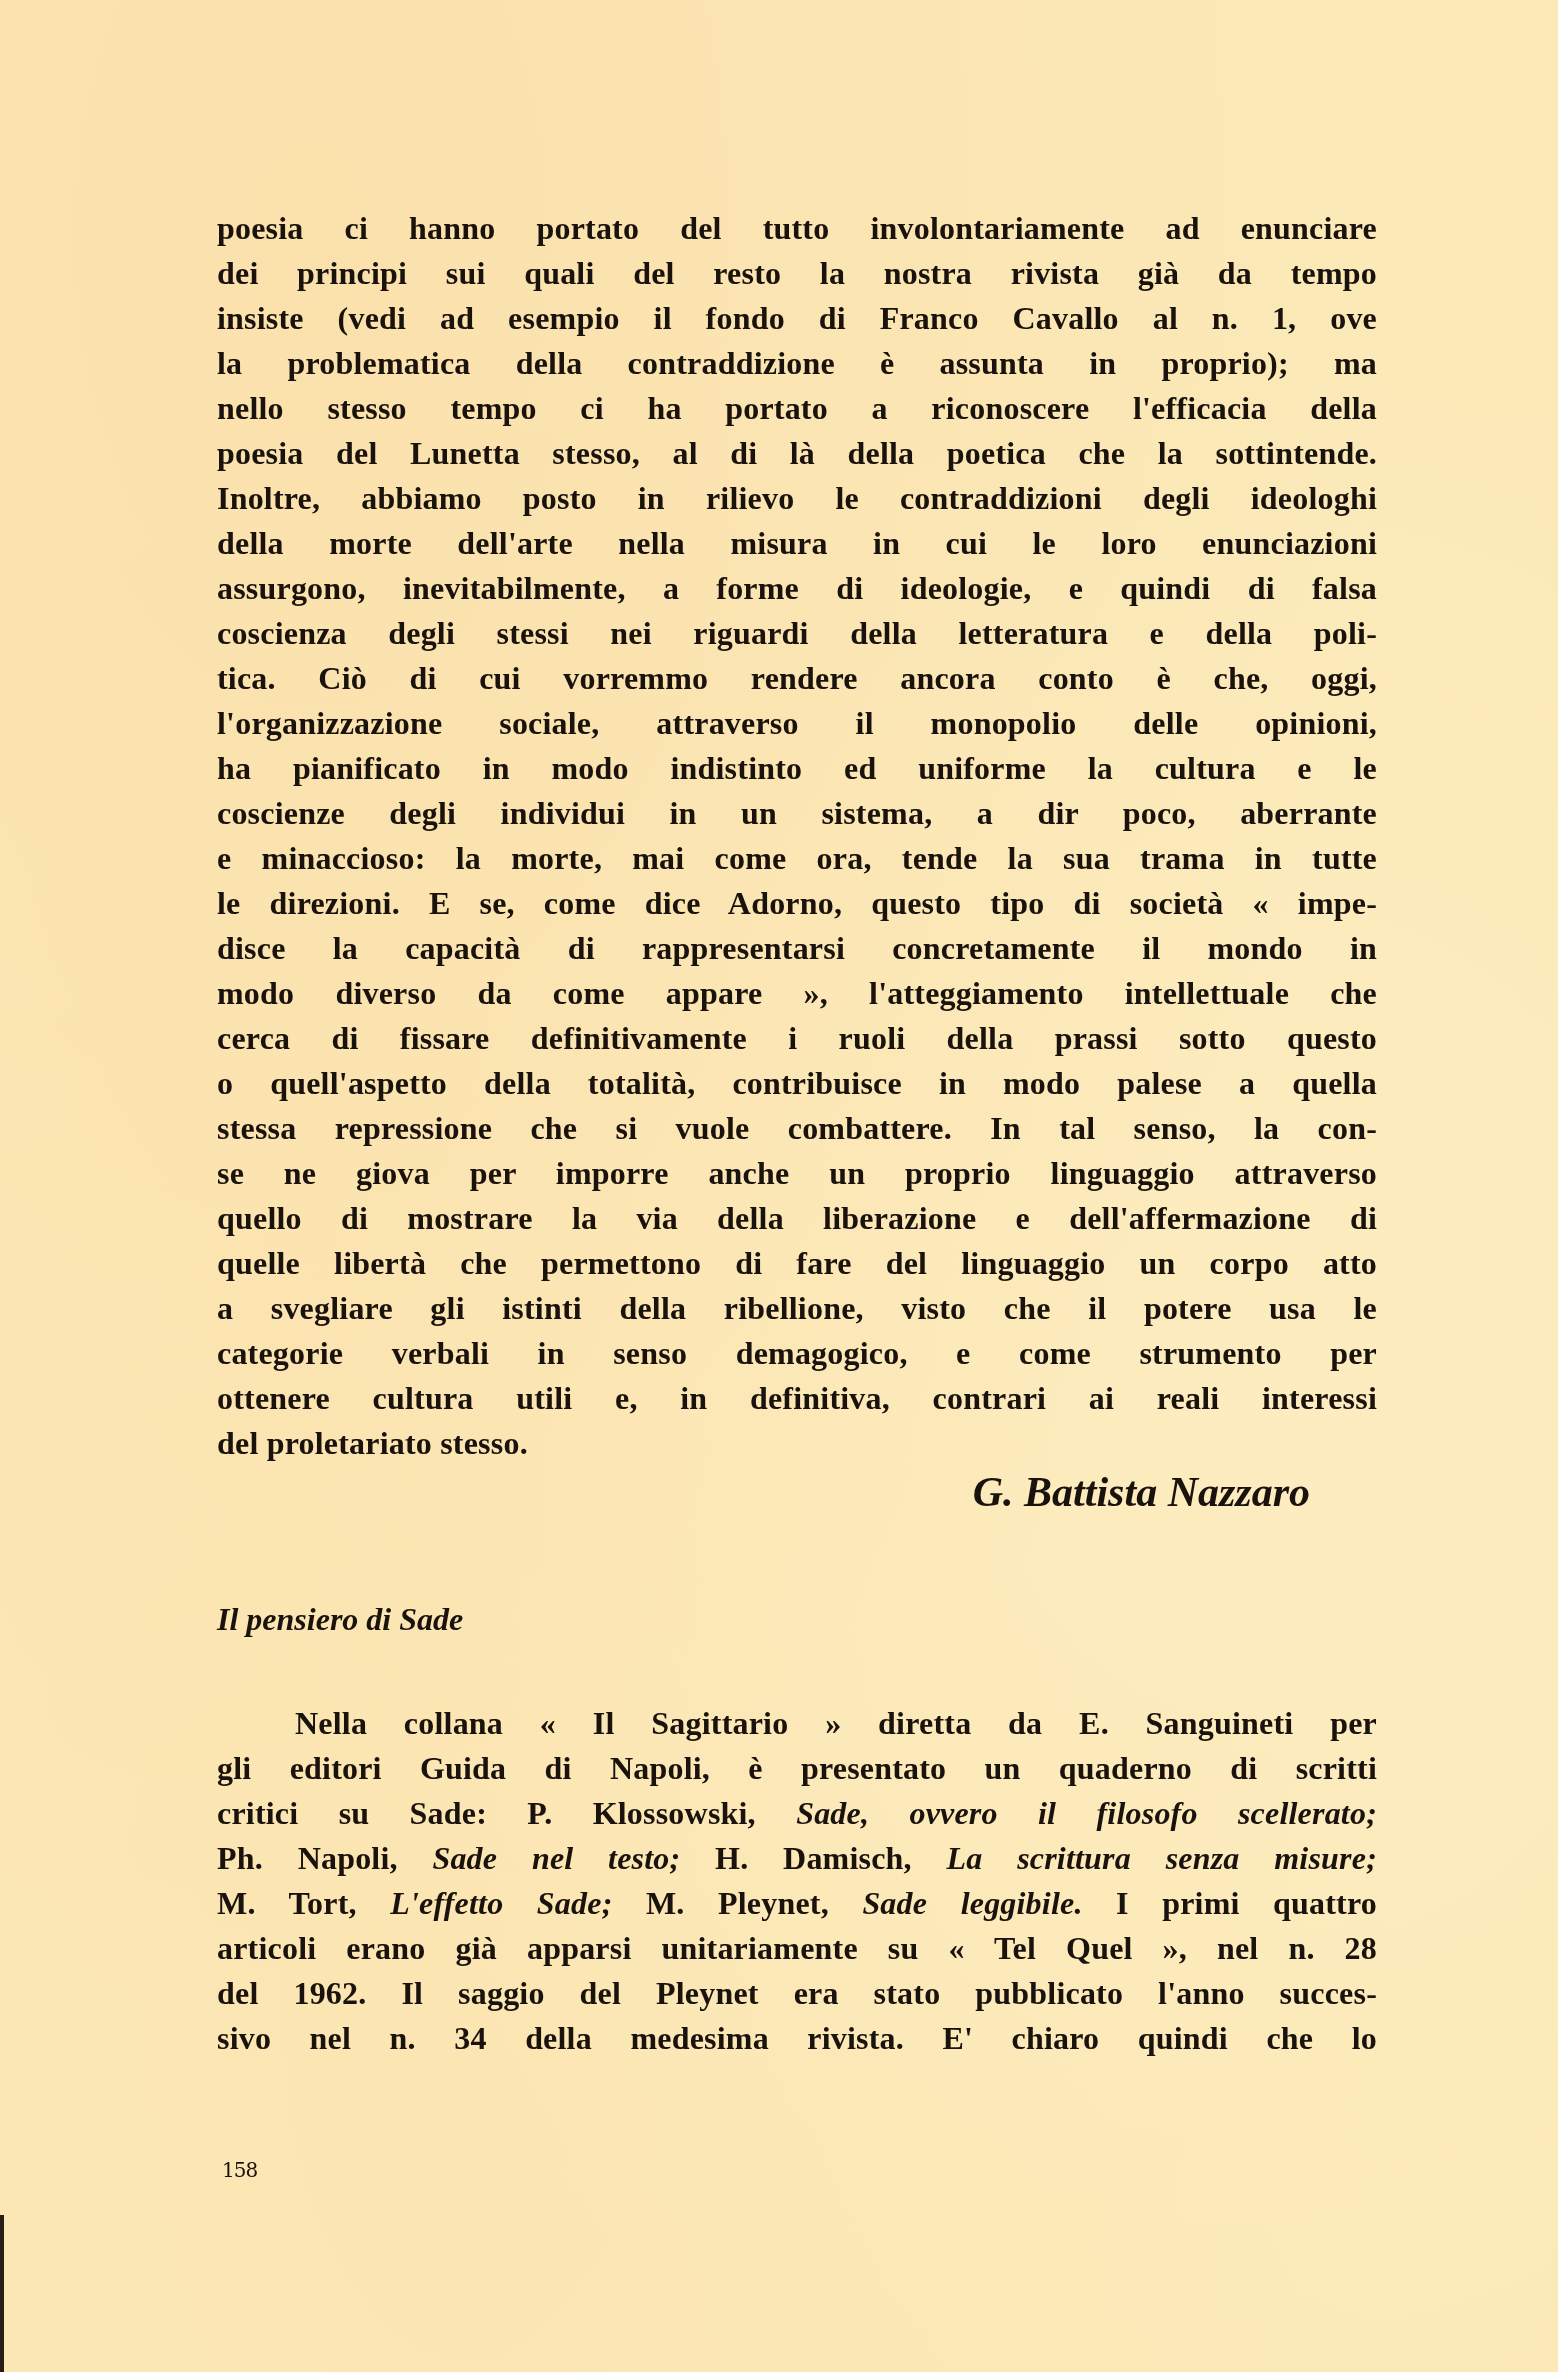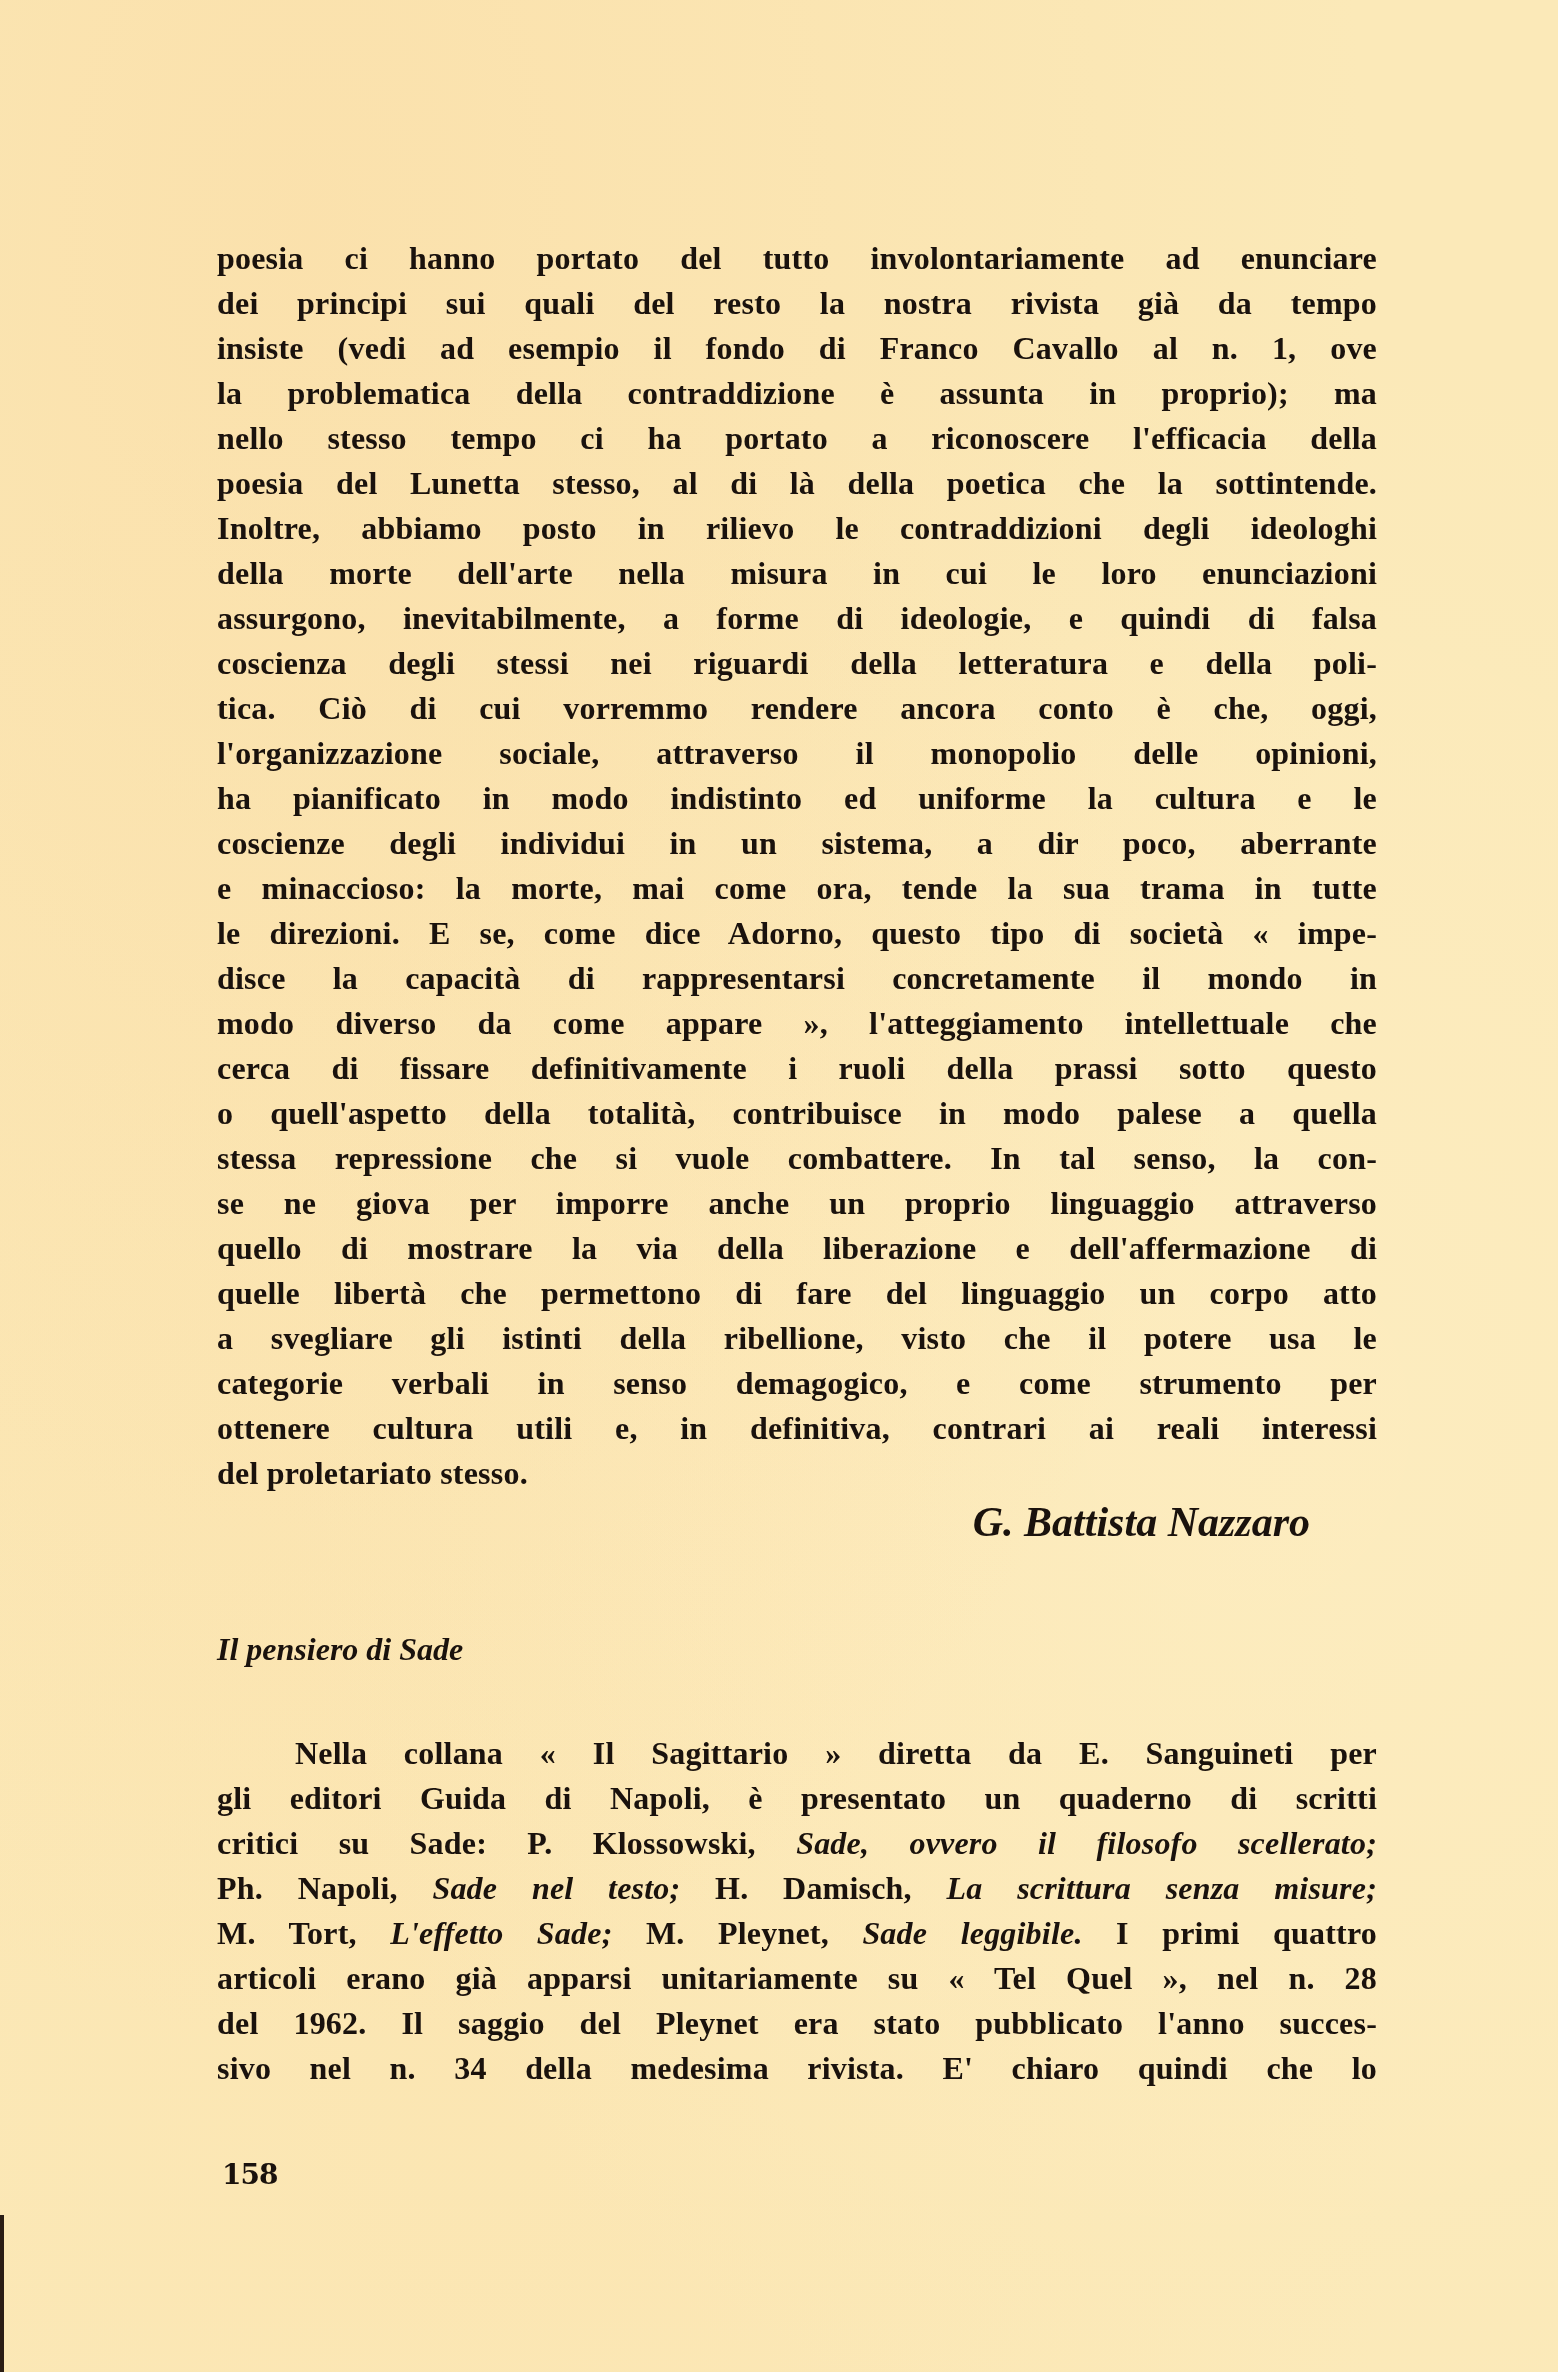--- a/index.html
+++ b/index.html
@@ -25,21 +25,20 @@
       top: 2215px;
       width: 3.9px;
       height: 158px;
       background: #2a1d15;
     }
     .page {
       position: absolute;
       left: 217px;
       top: 206px;
       width: 1160px;
-      margin-top: 30px;
     }
     .line {
       height: 45px;
       line-height: 45px;
       font-size: 32px;
       font-weight: bold;
       white-space: nowrap;
       text-align: justify;
       text-align-last: justify;
       letter-spacing: 0.2px;
@@ -71,22 +70,22 @@
     .para2 {
       margin-top: 59px;
     }
     .it {
       font-style: italic;
     }
     .page-number {
       position: absolute;
       left: 222px;
       top: 2158px;
-      font-size: 28px;
-      font-weight: bold;
+      font-size: 20px;
+      font-weight: normal;
       font-family: "DejaVu Serif", serif;
       letter-spacing: -1px;
     }
   </style>
 </head>
 <body>
 
 <div class="left-edge"></div>
 
 <div class="page">

